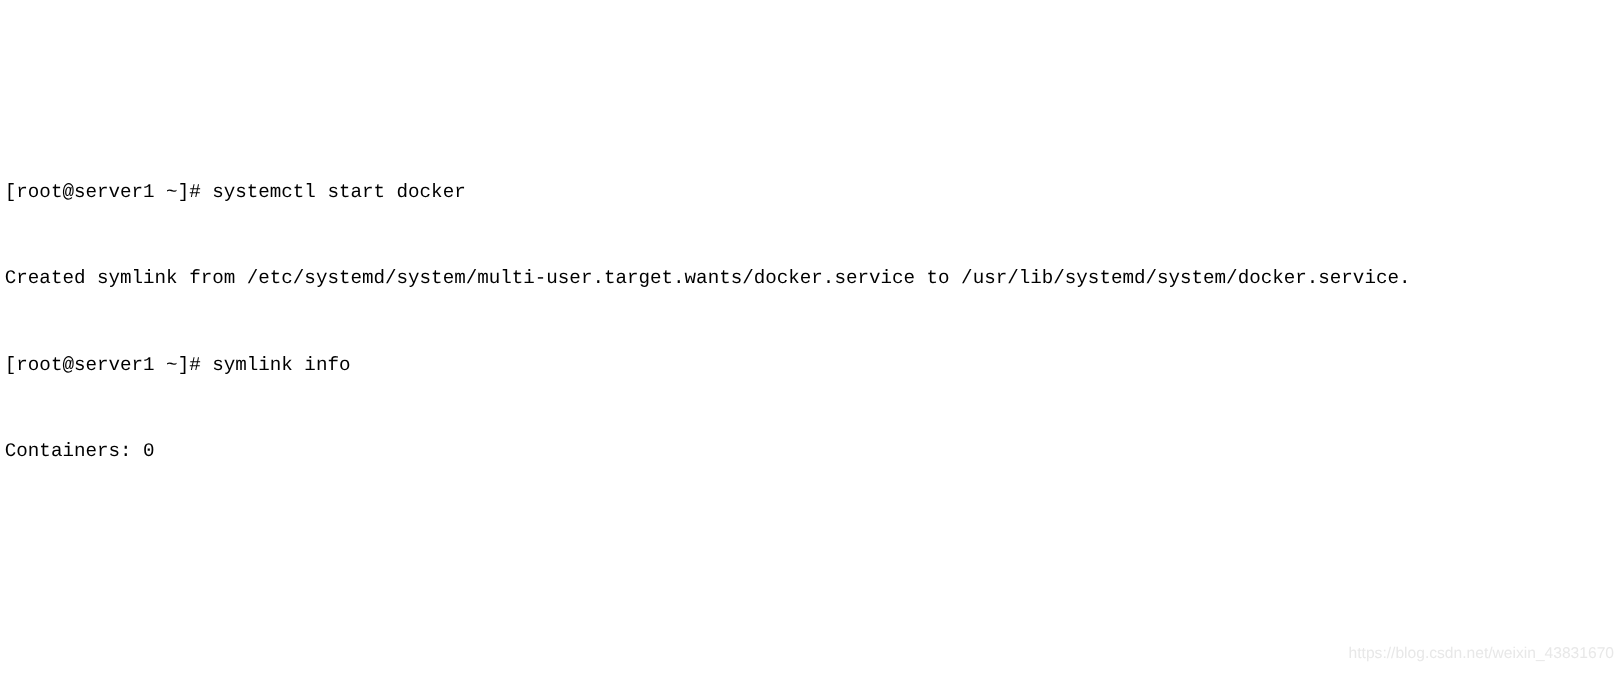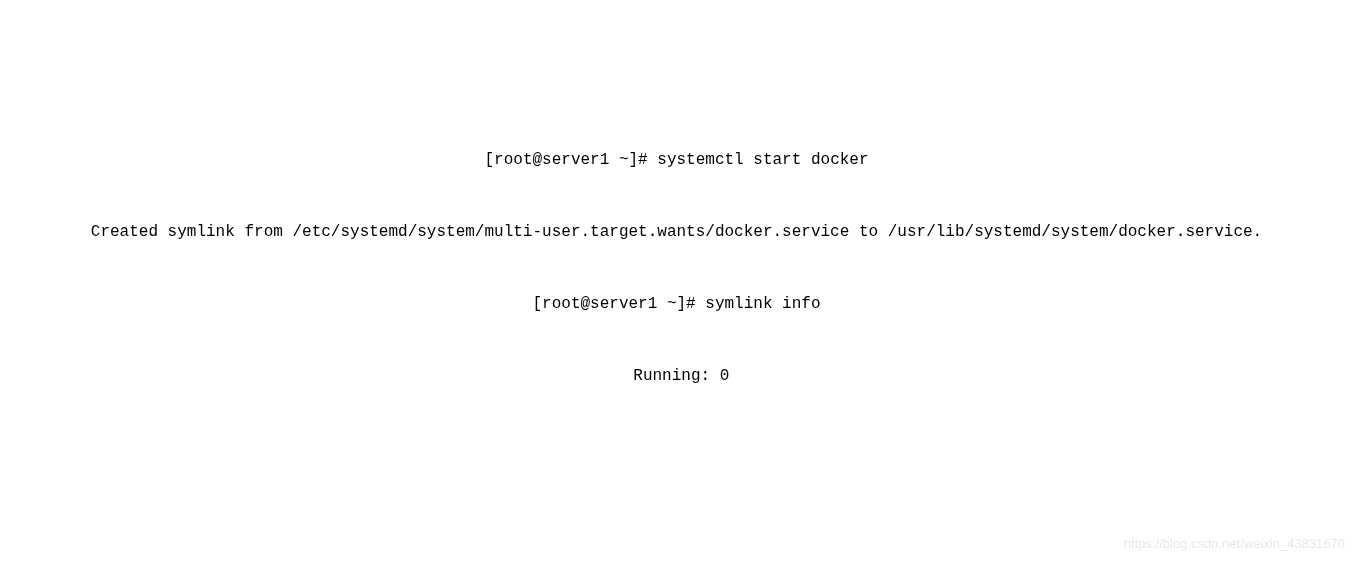--- a/index.html
+++ b/index.html
@@ -19,42 +19,41 @@
       width: 1353px;
       height: 561px;
       overflow: hidden;
     }
     .terminal {
       white-space: pre-wrap;
       word-break: break-all;
     }
     .line {
       display: block;
-      text-align: center;
     }
     .watermark {
       position: absolute;
       right: 8px;
       bottom: 8px;
       color: #e8e8e8;
       font-family: Arial, sans-serif;
       font-size: 13px;
       user-select: none;
     }
   </style>
 </head>
 <body>
 
 
 
 <div class="terminal">
   <span class="line">[root@server1 ~]# systemctl start docker</span>
   <span class="line">Created symlink from /etc/systemd/system/multi-user.target.wants/docker.service to /usr/lib/systemd/system/docker.service.</span>
   <span class="line">[root@server1 ~]# symlink info</span>
-  <span class="line"> Running: 0</span>
+  <span class="line">Containers: 0</span>
   
   
   
   
   
   
   
   
   
   

